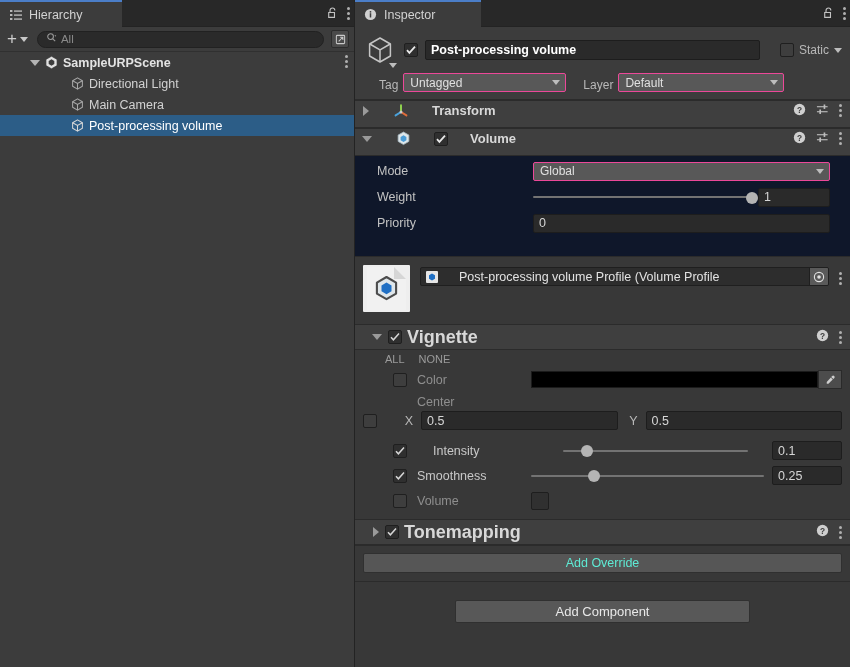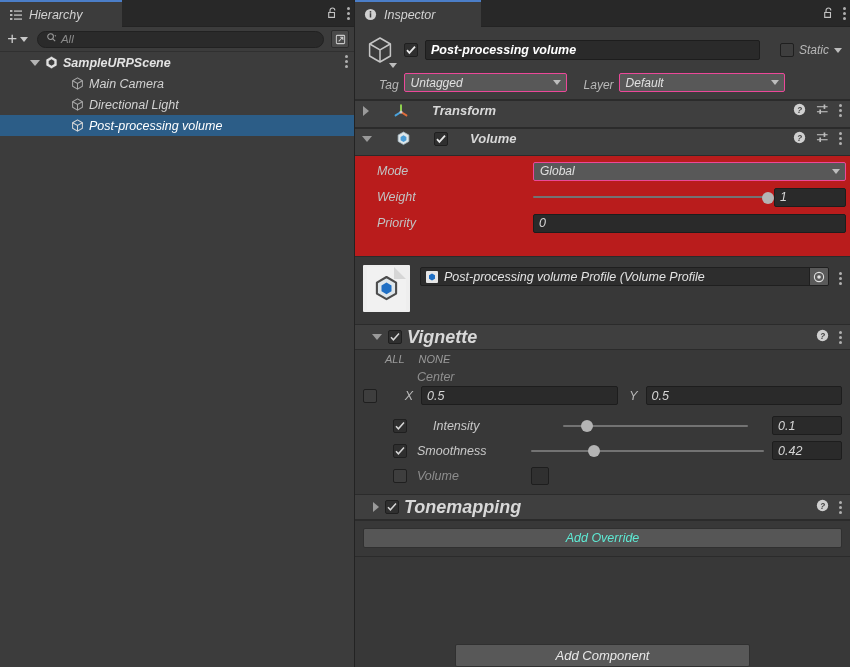--- a/index.html
+++ b/index.html
@@ -4,21 +4,21 @@
 <style>
   * { box-sizing: border-box; margin: 0; padding: 0; }
   html, body {
     width: 850px; height: 667px;
     background: #383838;
     font-family: "Liberation Sans", sans-serif;
     font-size: 12px;
     color: #c4c4c4;
     overflow: hidden;
   }
-  .app { display: flex; width: 850px; height: 508px; font-style: italic; }
+  .app { display: flex; width: 850px; height: 508px; }
 
   
   .panel { display: flex; flex-direction: column; height: 667px; }
   .panel-hierarchy { width: 355px; background: #383838; border-right: 1px solid #232323; }
   .panel-inspector { width: 495px; background: #383838; }
 
   
   .tabbar {
     height: 27px; background: #383838;
     display: flex; align-items: stretch;
@@ -139,21 +139,21 @@
     border-left: 6px solid #9a9a9a; margin-left: 2px; margin-right: 1px;
   }
   .tw-down {
     width: 0; height: 0; flex: 0 0 auto;
     border-left: 5px solid transparent; border-right: 5px solid transparent;
     border-top: 6px solid #9a9a9a; margin-left: 1px; margin-right: 1px;
   }
   .head-tools { margin-left: auto; display: flex; align-items: center; gap: 10px; }
 
   
-  .comp-body { background: #b91c1c; padding: 4px 4px 6px 8px; }
+  .comp-body { background: #0f172a; padding: 4px 20px 6px 8px; }
   .prow { display: flex; align-items: center; height: 22px; margin-bottom: 4px; }
   .prow .plabel { width: 170px; color: #c2c2c2; font-size: 12.5px; padding-left: 14px; }
   .inp {
     height: 19px; background: #2a2a2a; border: 1px solid #1d1d1d; border-radius: 2px;
     display: flex; align-items: center; padding: 0 5px; color: #d6d6d6; font-size: 12.5px;
   }
   .slider { flex: 1; height: 19px; display: flex; align-items: center; position: relative; }
   .s-track { width: 100%; height: 2px; background: #737373; border-radius: 1px; }
   .s-knob {
     position: absolute; width: 12px; height: 12px; border-radius: 50%;
@@ -169,21 +169,21 @@
   .profile-thumb {
     width: 47px; height: 47px; background: #eeeeee; flex: 0 0 47px;
     position: relative; border-radius: 1px;
   }
   .obj-field {
     flex: 1; height: 19px; background: #2d2d2d; border: 1px solid #1f1f1f;
     border-radius: 2px; display: flex; align-items: center; gap: 5px;
     padding: 0 0 0 4px; overflow: hidden; margin-top: 2px;
   }
   .obj-field .ofname {
-    flex: 1; color: #e2e2e2; font-size: 12.5px; white-space: nowrap; overflow: hidden;
+    flex: 1; color: #e2e2e2; font-size: 12.5px; white-space: nowrap; overflow: hidden; margin-left: 15px;
   }
   .circle-sel {
     width: 19px; height: 17px; background: #5a5a5a; flex: 0 0 19px;
     display: flex; align-items: center; justify-content: center;
     border-left: 1px solid #1f1f1f;
   }
 
   
   .ovr-head {
     height: 26px; background: #3f3f3f;
@@ -212,21 +212,21 @@
   .sq-box { width: 18px; height: 18px; background: #303030; border: 1px solid #1e1e1e; border-radius: 2px; }
 
   .add-override-wrap { background: #383838; border-top: 1px solid #2b2b2b; padding: 7px 8px 8px 8px; }
   .btn-wide {
     height: 20px; background: #565656; border: 1px solid #303030; border-radius: 2px;
     display: flex; align-items: center; justify-content: center;
     color: #5eead4; font-size: 12.5px;
   }
   .add-comp-wrap {
     background: #383838; border-top: 1px solid #2b2b2b;
-    flex: 1; display: flex; align-items: flex-end; justify-content: center; padding-top: 18px;
+    flex: 1; display: flex; align-items: flex-start; justify-content: center; padding-top: 18px;
   }
   .btn-addcomp {
     width: 295px; height: 23px; background: #585858; border: 1px solid #303030; border-radius: 2px;
     display: flex; align-items: center; justify-content: center;
     color: #e8e8e8; font-size: 13px;
   }
   .kebab { width: 3px; display: flex; flex-direction: column; gap: 2px; }
   .kebab i { width: 3px; height: 3px; background: #b0b0b0; border-radius: 50%; display: block; }
 </style>
 </head>
@@ -308,31 +308,31 @@
           </span>
       </div>
 
       <div class="tree-row" style="padding-left:70px;">
         <span class="row-ico">
           <svg viewBox="0 0 16 16" width="15" height="15">
             <path d="M8 2l5.2 3v6L8 14l-5.2-3V5z" fill="none" stroke="#a8a8a8" stroke-width="1.1" stroke-linejoin="round"></path>
             <path d="M2.8 5L8 8l5.2-3M8 8v6" fill="none" stroke="#a8a8a8" stroke-width="1.1"></path>
           </svg>
         </span>
-        <span>Main Camera</span>
+        <span>Directional Light</span>
       </div>
 
       <div class="tree-row" style="padding-left:70px;">
         <span class="row-ico">
           <svg viewBox="0 0 16 16" width="15" height="15">
             <path d="M8 2l5.2 3v6L8 14l-5.2-3V5z" fill="none" stroke="#a8a8a8" stroke-width="1.1" stroke-linejoin="round"></path>
             <path d="M2.8 5L8 8l5.2-3M8 8v6" fill="none" stroke="#a8a8a8" stroke-width="1.1"></path>
           </svg>
         </span>
-        <span>Directional Light</span>
+        <span>Main Camera</span>
       </div>
 
       <div class="tree-row selected" style="padding-left:70px;">
         <span class="row-ico">
           <svg viewBox="0 0 16 16" width="15" height="15">
             <path d="M8 2l5.2 3v6L8 14l-5.2-3V5z" fill="none" stroke="#d8d8d8" stroke-width="1.1" stroke-linejoin="round"></path>
             <path d="M2.8 5L8 8l5.2-3M8 8v6" fill="none" stroke="#d8d8d8" stroke-width="1.1"></path>
           </svg>
         </span>
         <span>Post-processing volume</span>
@@ -552,20 +552,31 @@
             </span>
         </span>
       </div>
 
       <div class="ovr-body">
         <div class="allnone">
           <span>ALL</span>
           <span>NONE</span>
         </div>
 
+        <div class="orow">
+          <span class="cb ocb"></span>
+          <span class="olabel dim">Color</span>
+          <span class="color-swatch"></span>
+          <span class="eyedrop">
+            <svg viewBox="0 0 14 14" width="12" height="12">
+              <path d="M9.6 2.2a1.8 1.8 0 0 1 2.5 2.5l-1.2 1.2-2.5-2.5z" fill="#cfcfcf"></path>
+              <path d="M8 4.2l2.2 2.2-5 5H3.2V9.4z" fill="#cfcfcf"></path>
+            </svg>
+          </span>
+        </div>
 
         <div class="center-lbl">Center</div>
         <div class="xy-row" style="margin-top:-4px;">
           <span class="cb ocb"></span>
           <span class="xy-lbl" style="margin-left:24px;">X</span>
           <span class="inp" style="flex:1;margin-left:4px;">0.5</span>
           <span class="xy-lbl" style="margin-left:8px;">Y</span>
           <span class="inp" style="flex:1;margin-left:4px;">0.5</span>
         </div>
 
@@ -587,21 +598,21 @@
           <span class="cb ocb on">
             <svg class="tick" viewBox="0 0 10 10">
                 <path d="M1 5.2l2.4 2.6L9 1.6" fill="none" stroke="#d6d6d6" stroke-width="1.5"></path>
               </svg>
           </span>
           <span class="olabel lit">Smoothness</span>
           <span class="slider" style="margin-right:8px;">
             <span class="s-track"></span>
             <span class="s-knob" style="left:27%;"></span>
           </span>
-          <span class="inp" style="width:70px;">0.42</span>
+          <span class="inp" style="width:70px;">0.25</span>
         </div>
 
         <div class="orow">
           <span class="cb ocb"></span>
           <span class="olabel dim">Volume</span>
           <span class="sq-box"></span>
         </div>
       </div>
 
       <div class="ovr-head">

